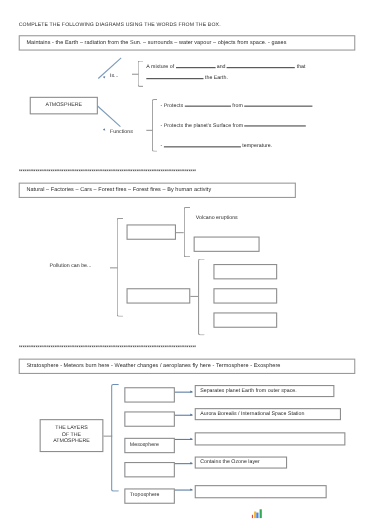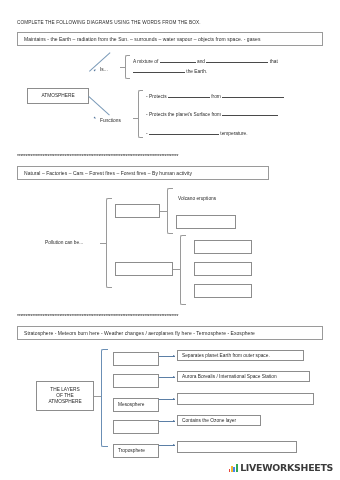--- a/index.html
+++ b/index.html
@@ -283,16 +283,15 @@
   <div class="arrow" style="left:173px; top:443.5px;"></div>
   <div class="box" style="left:177px; top:441px; width:120px; height:12px;"></div>
 
   <div class="logo">
     <span class="logo-mark">
       <i style="height:3px;  background:#e8453c;"></i>
       <i style="height:6px;  background:#f5b731;"></i>
       <i style="height:4.5px;background:#4285f4;"></i>
       <i style="height:7.5px;background:#34a853;"></i>
     </span>
-    <span class="logo-text">LIVEWORKSHEETS</span>
   </div>
 
 </div>
 
 </body></html>

